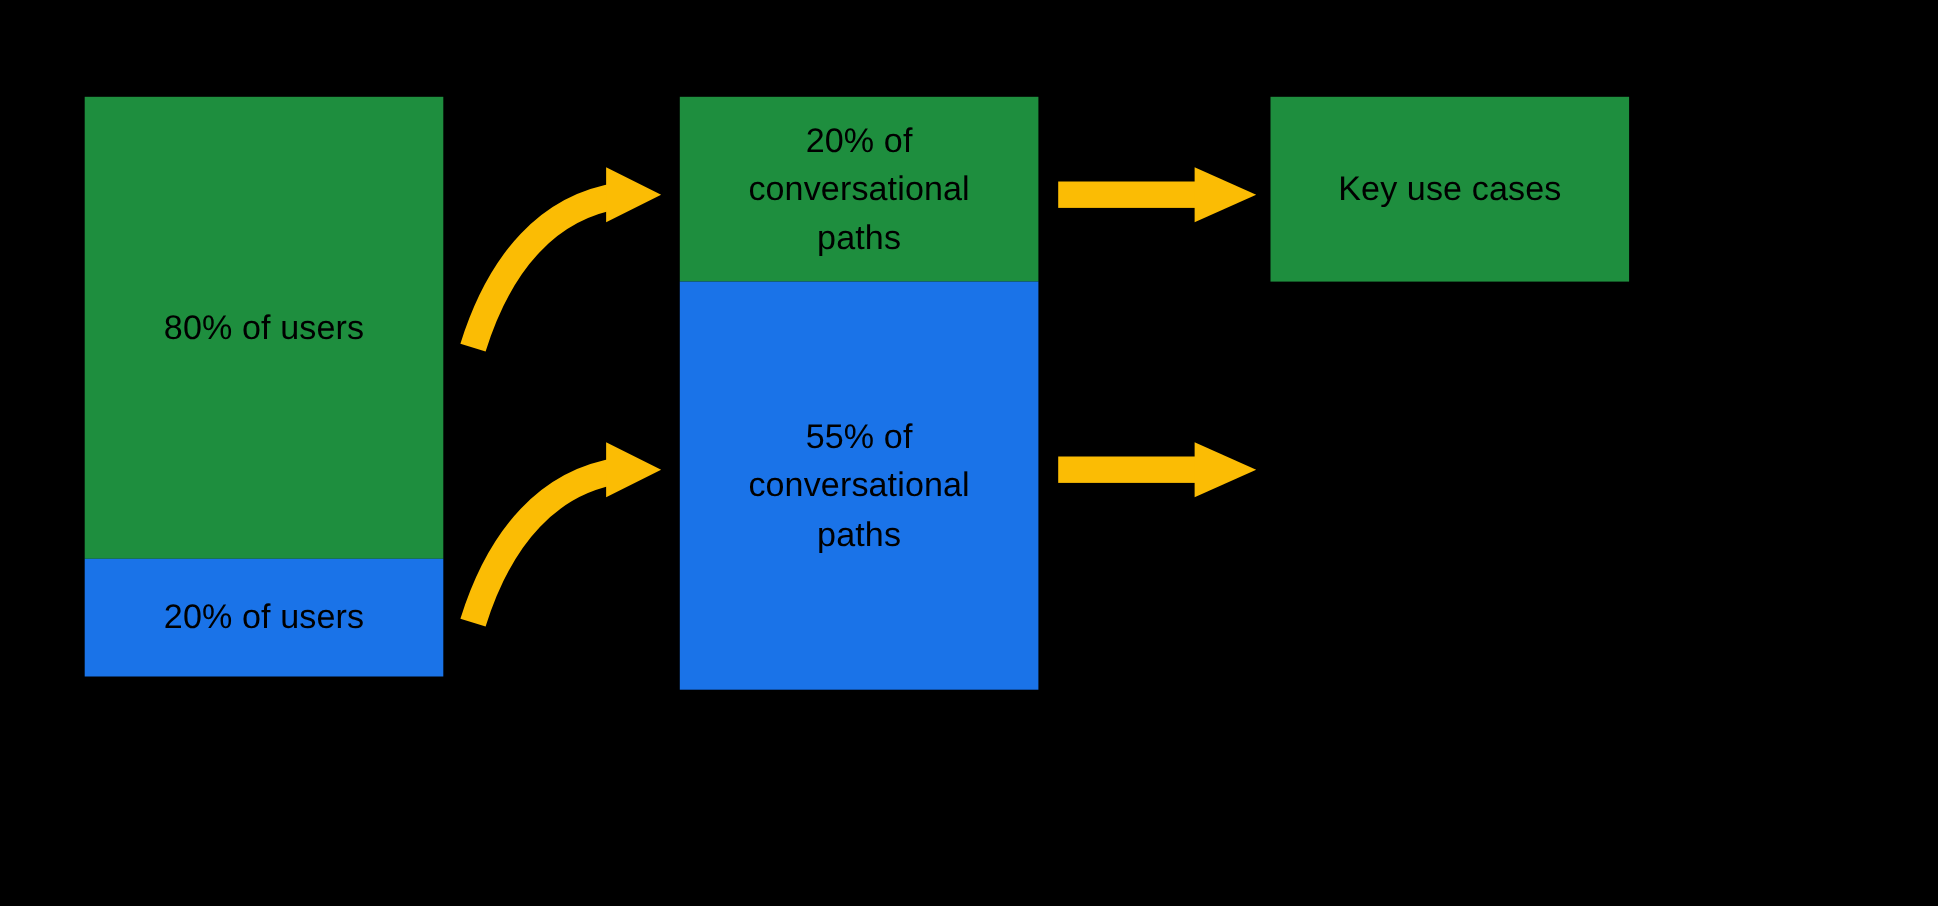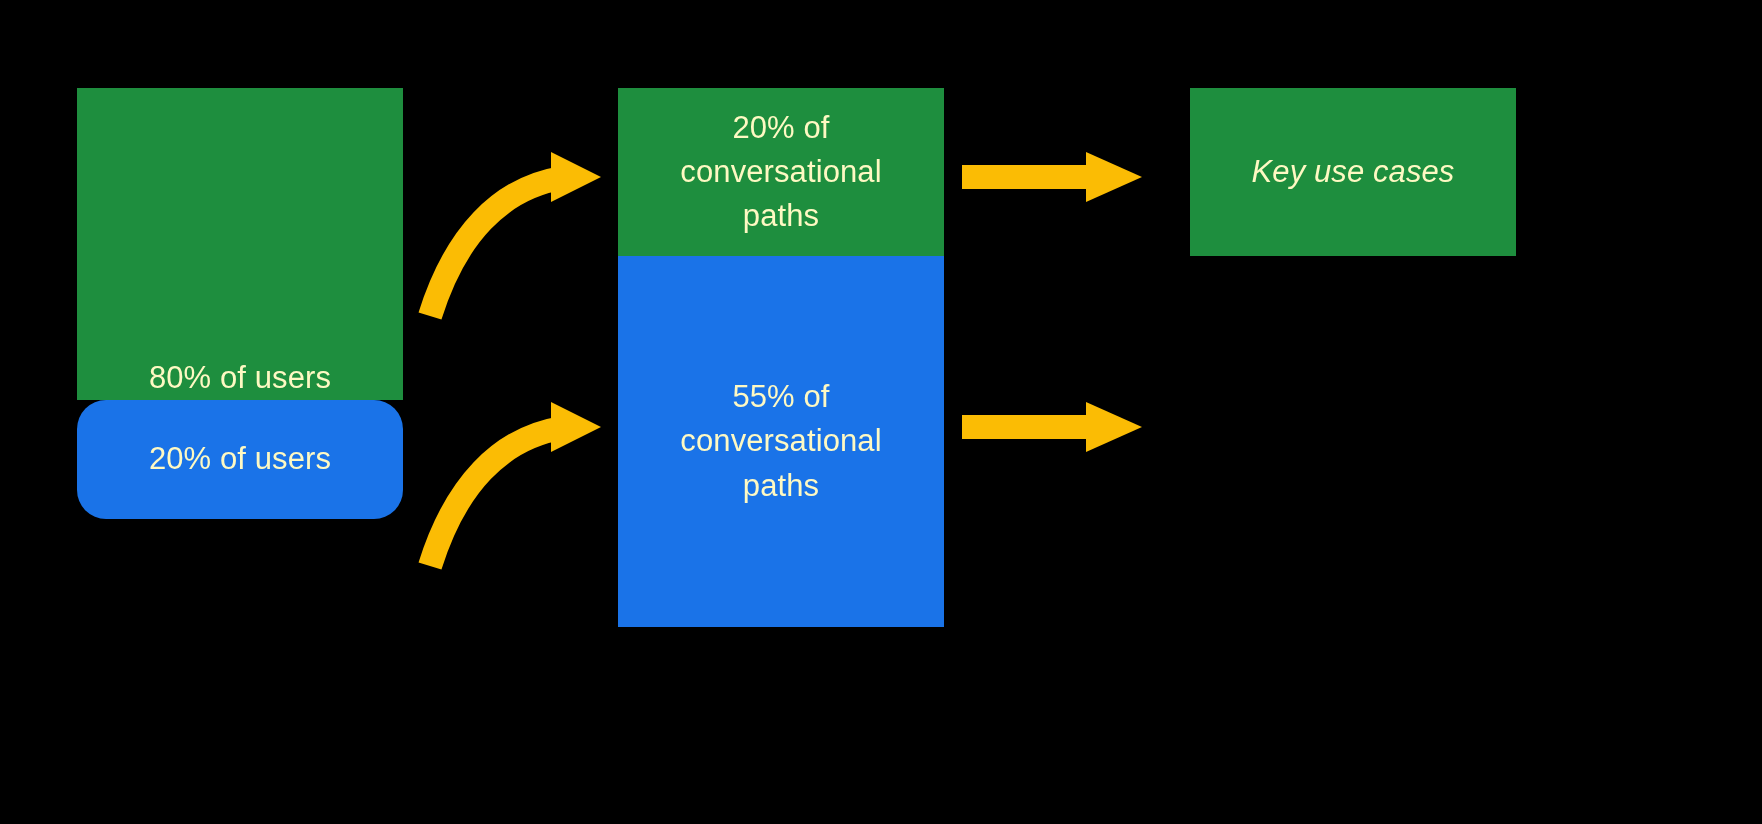--- a/index.html
+++ b/index.html
@@ -23,42 +23,42 @@
   .column {
     position: absolute;
     width: 326px;
     top: 88px;
     height: 539px;
     display: flex;
     flex-direction: column;
   }
   #col-users   { left: 77px;   }
   #col-paths   { left: 618px;  }
-  #col-cases   { left: 1190px; font-style: italic; }
+  #col-cases   { left: 1155px; }
 
   .segment {
     display: flex;
     align-items: center;
     justify-content: center;
     text-align: center;
-    color: #fef9c3;
+    color: #000000;
     font-size: 31px;
     line-height: 1.42;
     font-weight: 400;
     letter-spacing: 0.1px;
     box-sizing: border-box;
     padding: 0 14px;
     overflow: hidden;
   }
   .seg-green { background: #1E8E3E; }
   .seg-blue  { background: #1A73E8; }
 
   
-  #col-users .seg-green { height: 312px; align-items: flex-end; }
-  #col-users .seg-blue  { height: 119px; border-radius: 29px; }
+  #col-users .seg-green { height: 420px; }
+  #col-users .seg-blue  { height: 107px; }
   
   #col-paths .seg-green, #col-cases .seg-green { height: 168px; }
   #col-paths .seg-blue,  #col-cases .seg-blue  { height: 371px; }
 
   .seg-label { display: block; white-space: pre-line; }
 
   
   #arrows {
     position: absolute;
     left: 0;

